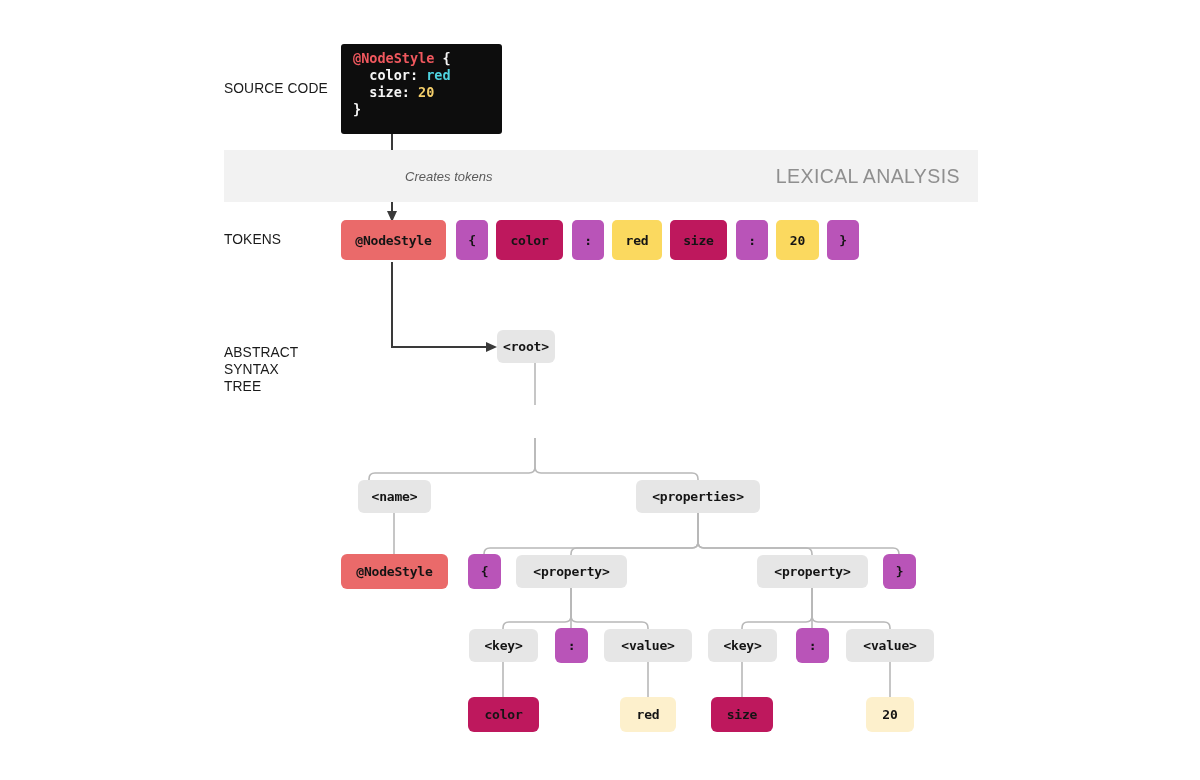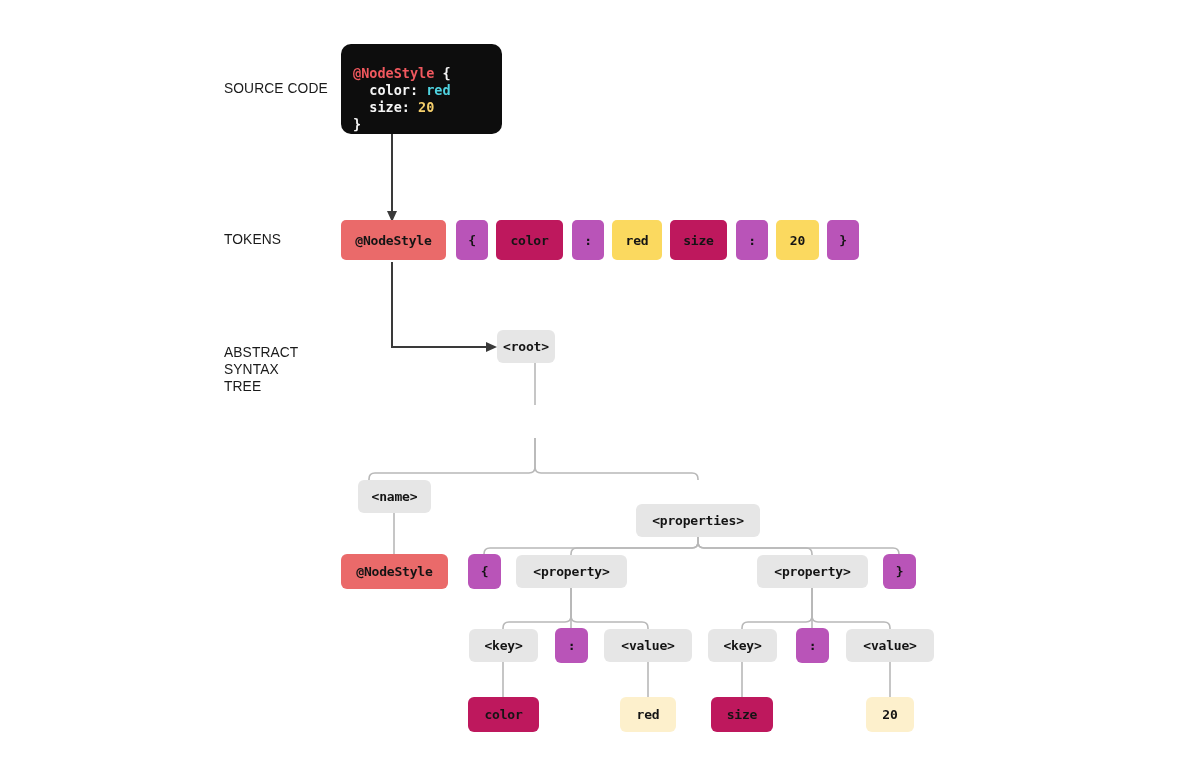--- a/index.html
+++ b/index.html
@@ -21,22 +21,22 @@
     line-height:17px;
     white-space:pre-line;
     transform:scaleX(.92);
     transform-origin:left center;
   }
 
   
   .code-block{
     position:absolute;
     background:#0d0d0d;
-    border-radius:10px;
-    padding:21px 12px 8px 12px;
+    border-radius:3px;
+    padding:6px 12px 8px 12px;
     font-family:"DejaVu Sans Mono", monospace;
     font-size:13.5px;
     line-height:17px;
     font-weight:bold;
     color:#f2f2f2;
     white-space:pre;
     box-sizing:border-box;
   }
   .c-dir{color:#f0585e;}
   .c-plain{color:#f5f5f5;}
@@ -138,35 +138,39 @@
   <div class="stage-label" style="left:224px;top:230px;">TOKENS</div>
   <div class="stage-label" style="left:224px;top:343px;">ABSTRACT
 SYNTAX
 TREE</div>
 
   <div class="code-block" style="left:341px;top:44px;width:161px;height:90px;"><span class="c-dir">@NodeStyle</span><span class="c-plain"> {</span>
 <span class="c-plain">  color: </span><span class="c-str">red</span>
 <span class="c-plain">  size: </span><span class="c-num">20</span>
 <span class="c-plain">}</span></div>
 
+  <div class="band" style="left:224px;top:150px;width:754px;height:52px;">
+    <div class="band-note" style="left:181px;">Creates tokens</div>
+    <div class="band-title" style="right:18px;">LEXICAL ANALYSIS</div>
+  </div>
 
   <div class="chip tok t-red" style="left:341px;top:220px;width:105px;height:40px;">@NodeStyle</div>
   <div class="chip tok t-purple" style="left:456px;top:220px;width:32px;height:40px;">{</div>
   <div class="chip tok t-orange" style="left:496px;top:220px;width:67px;height:40px;">color</div>
   <div class="chip tok t-purple" style="left:572px;top:220px;width:32px;height:40px;">:</div>
   <div class="chip tok t-yellow" style="left:612px;top:220px;width:50px;height:40px;">red</div>
   <div class="chip tok t-orange" style="left:670px;top:220px;width:57px;height:40px;">size</div>
   <div class="chip tok t-purple" style="left:736px;top:220px;width:32px;height:40px;">:</div>
   <div class="chip tok t-yellow" style="left:776px;top:220px;width:43px;height:40px;">20</div>
   <div class="chip tok t-purple" style="left:827px;top:220px;width:32px;height:40px;">}</div>
 
 
   <div class="chip t-gray" style="left:497px;top:330px;width:58px;height:33px;">&lt;root&gt;</div>
   <div class="chip t-gray" style="left:358px;top:480px;width:73px;height:33px;">&lt;name&gt;</div>
-  <div class="chip t-gray" style="left:636px;top:480px;width:124px;height:33px;margin-top:24px;">&lt;properties&gt;</div>
+  <div class="chip t-gray" style="left:636px;top:480px;width:124px;height:33px;">&lt;properties&gt;</div>
 
   <div class="chip t-red" style="left:341px;top:554px;width:107px;height:35px;">@NodeStyle</div>
   <div class="chip t-purple" style="left:468px;top:554px;width:33px;height:35px;">{</div>
   <div class="chip t-gray" style="left:516px;top:555px;width:111px;height:33px;">&lt;property&gt;</div>
   <div class="chip t-gray" style="left:757px;top:555px;width:111px;height:33px;">&lt;property&gt;</div>
   <div class="chip t-purple" style="left:883px;top:554px;width:33px;height:35px;">}</div>
 
   <div class="chip t-gray" style="left:469px;top:629px;width:69px;height:33px;">&lt;key&gt;</div>
   <div class="chip t-purple" style="left:555px;top:628px;width:33px;height:35px;">:</div>
   <div class="chip t-gray" style="left:604px;top:629px;width:88px;height:33px;">&lt;value&gt;</div>

